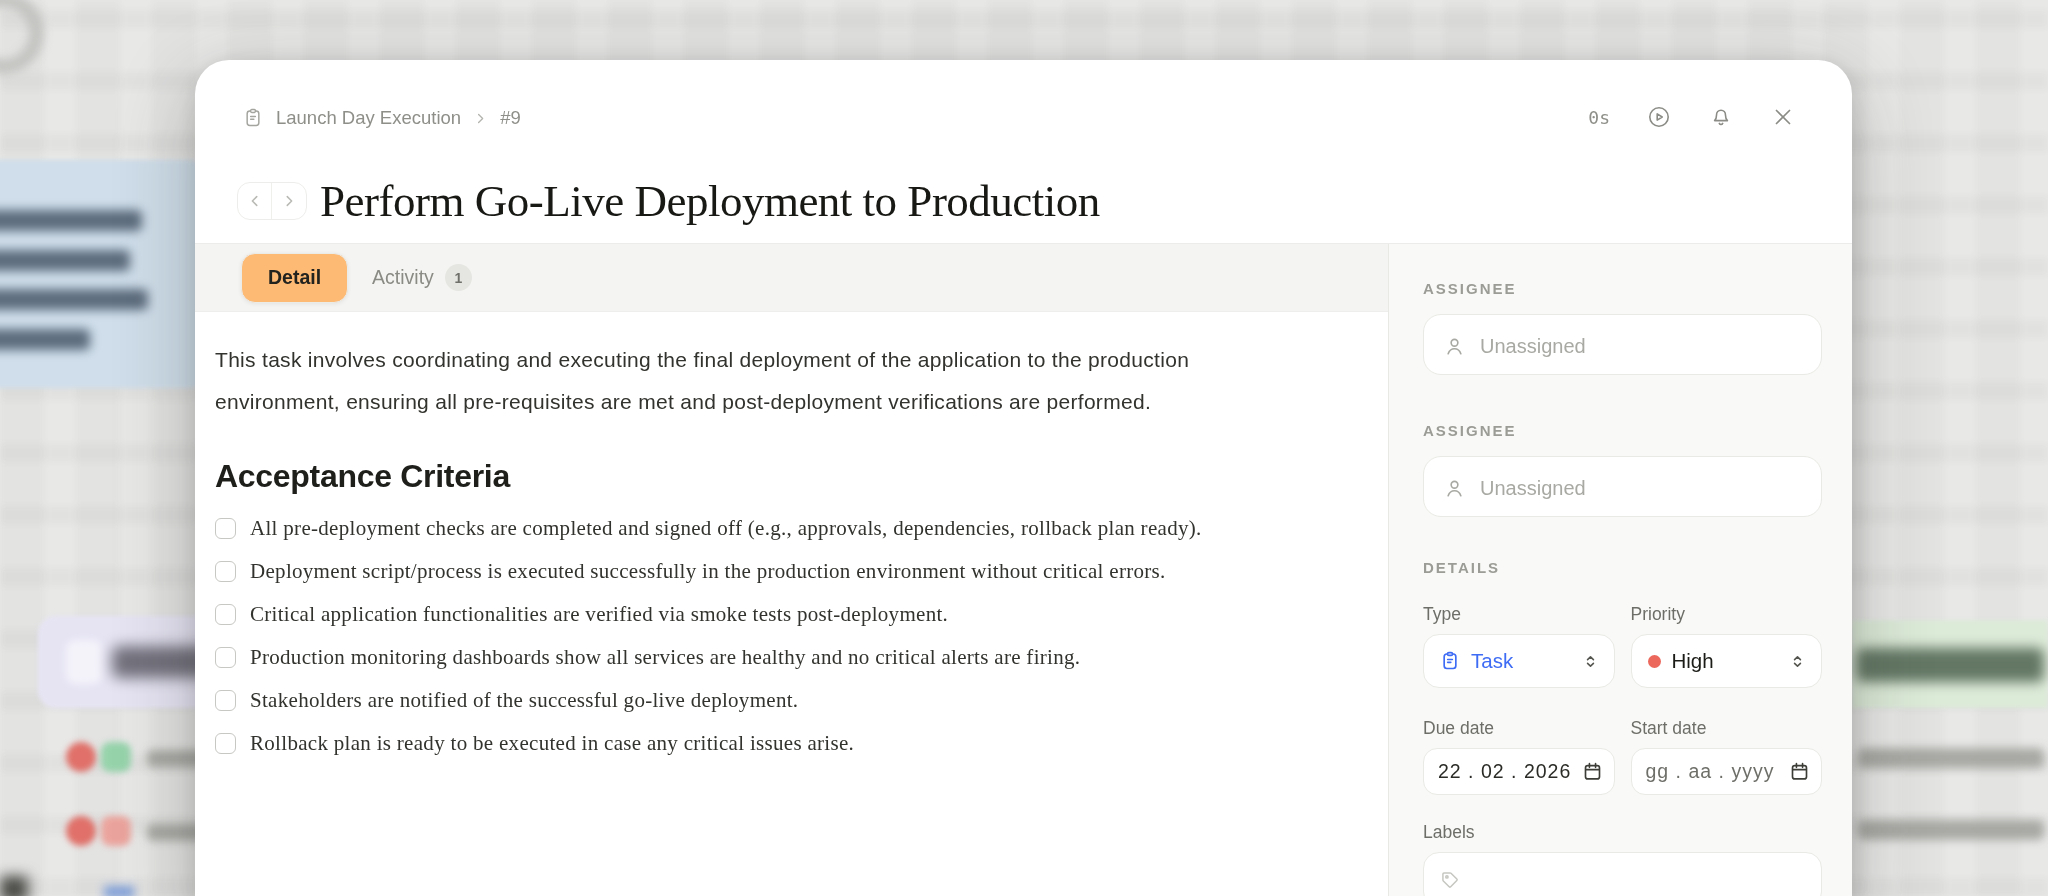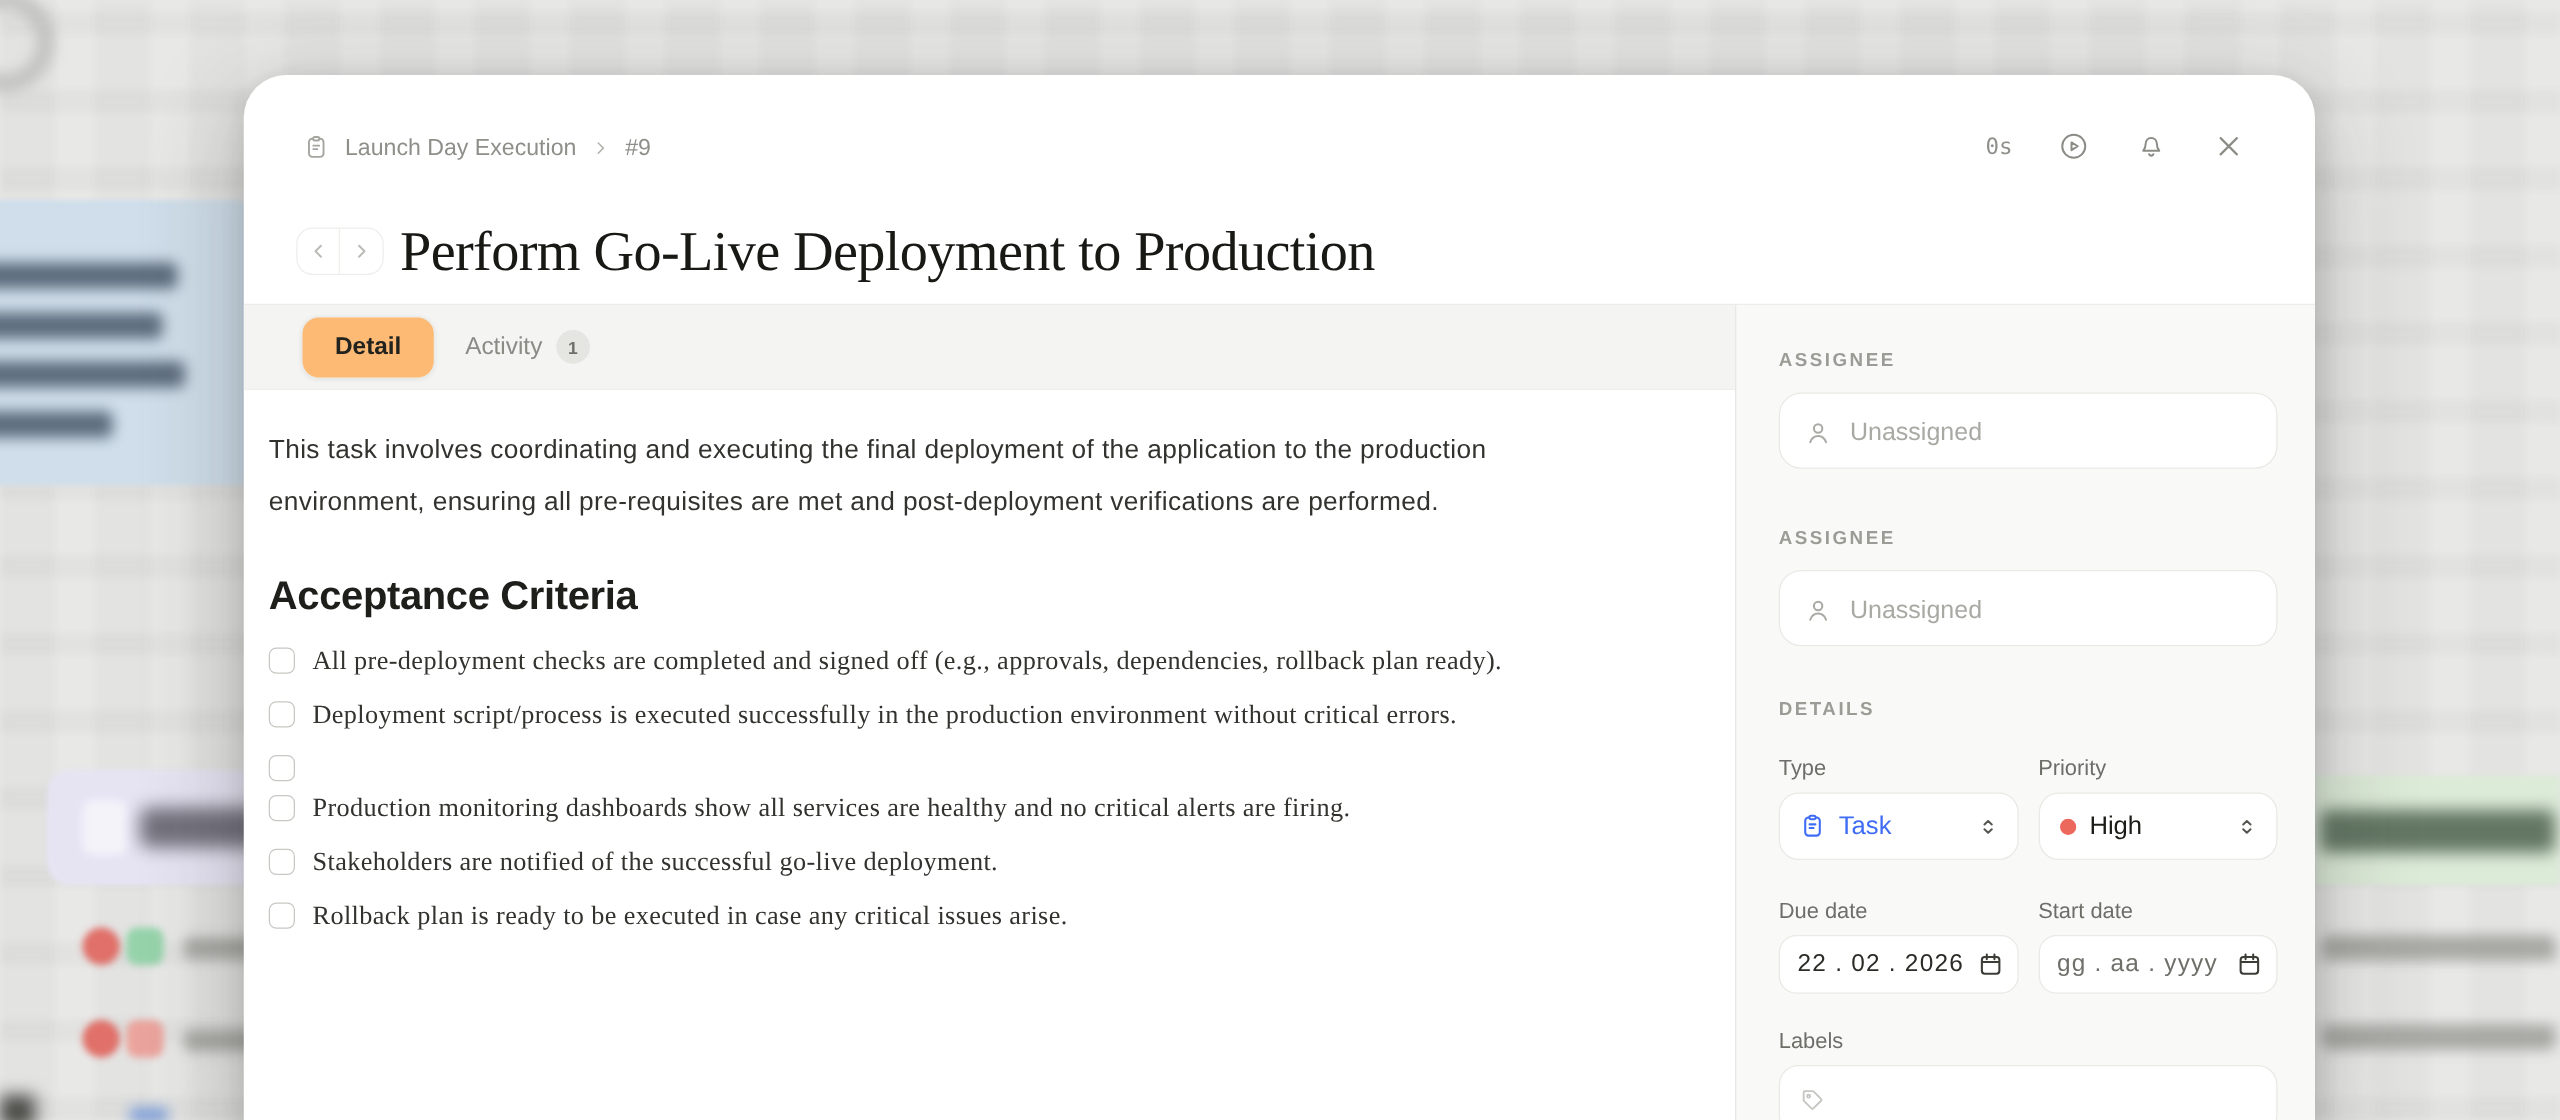--- a/index.html
+++ b/index.html
@@ -204,20 +204,21 @@
             <li>
               <span class="cbx"></span>
               <span>All pre-deployment checks are completed and signed off (e.g., approvals, dependencies, rollback plan ready).</span>
             </li>
             <li>
               <span class="cbx"></span>
               <span>Deployment script/process is executed successfully in the production environment without critical errors.</span>
             </li>
             <li>
               <span class="cbx"></span>
+              <span>Critical application functionalities are verified via smoke tests post-deployment.</span>
             </li>
             <li>
               <span class="cbx"></span>
               <span>Production monitoring dashboards show all services are healthy and no critical alerts are firing.</span>
             </li>
             <li>
               <span class="cbx"></span>
               <span>Stakeholders are notified of the successful go-live deployment.</span>
             </li>
             <li>

